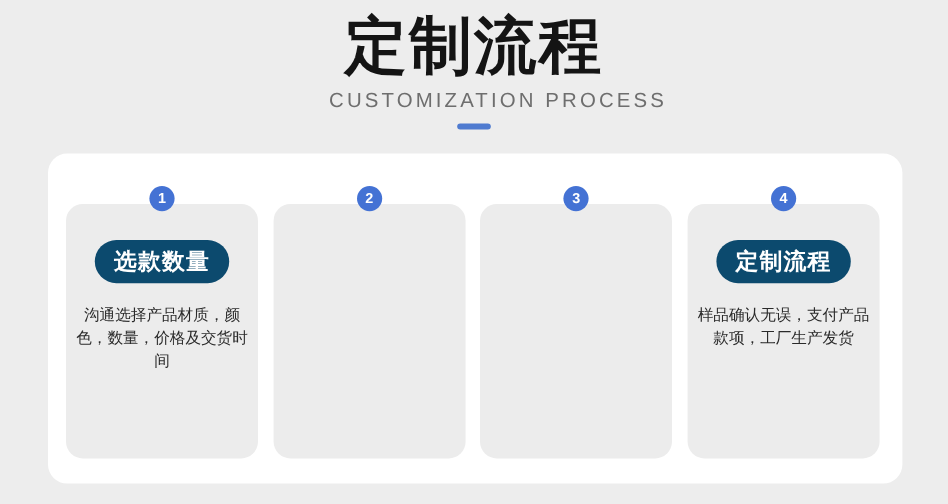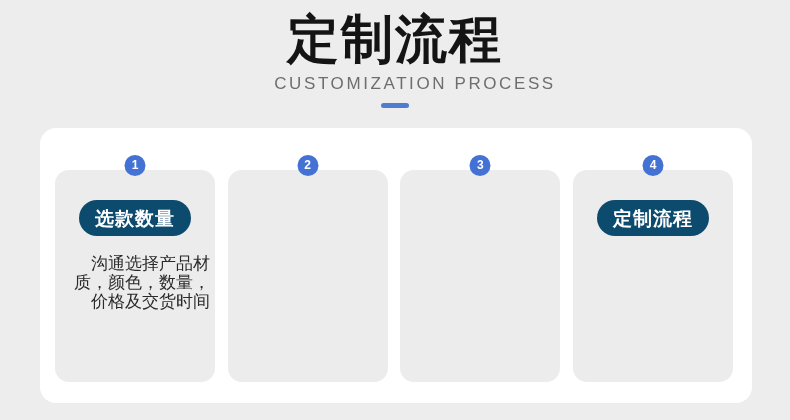--- a/index.html
+++ b/index.html
@@ -119,24 +119,24 @@
     font-weight: bold;
     text-align: center;
     letter-spacing: 1px;
     box-sizing: border-box;
     font-family: "DejaVu Sans", "Liberation Sans", sans-serif;
     white-space: nowrap;
   }
   .desc {
     margin-top: 18px;
     width: 150px;
-    font-size: 17px;
+    font-size: 13px;
     line-height: 19px;
     color: #2a2a2a;
-    text-align: right;
+    text-align: center;
     font-family: "DejaVu Sans", "Liberation Sans", sans-serif;
     word-break: break-all;
   }
 </style>
 </head>
 <body>
 
 <div class="page">
 
   <div class="header">
@@ -159,17 +159,18 @@
       <div class="badge">2</div>
     </div>
 
     <div class="card">
       <div class="badge">3</div>
     </div>
 
     <div class="card">
       <div class="badge">4</div>
       <div class="pill">定制流程</div>
+      <div class="desc">样品确认无误，支付产品款项，工厂生产发货</div>
     </div>
 
   </div>
 
 </div>
 
 </body></html>

